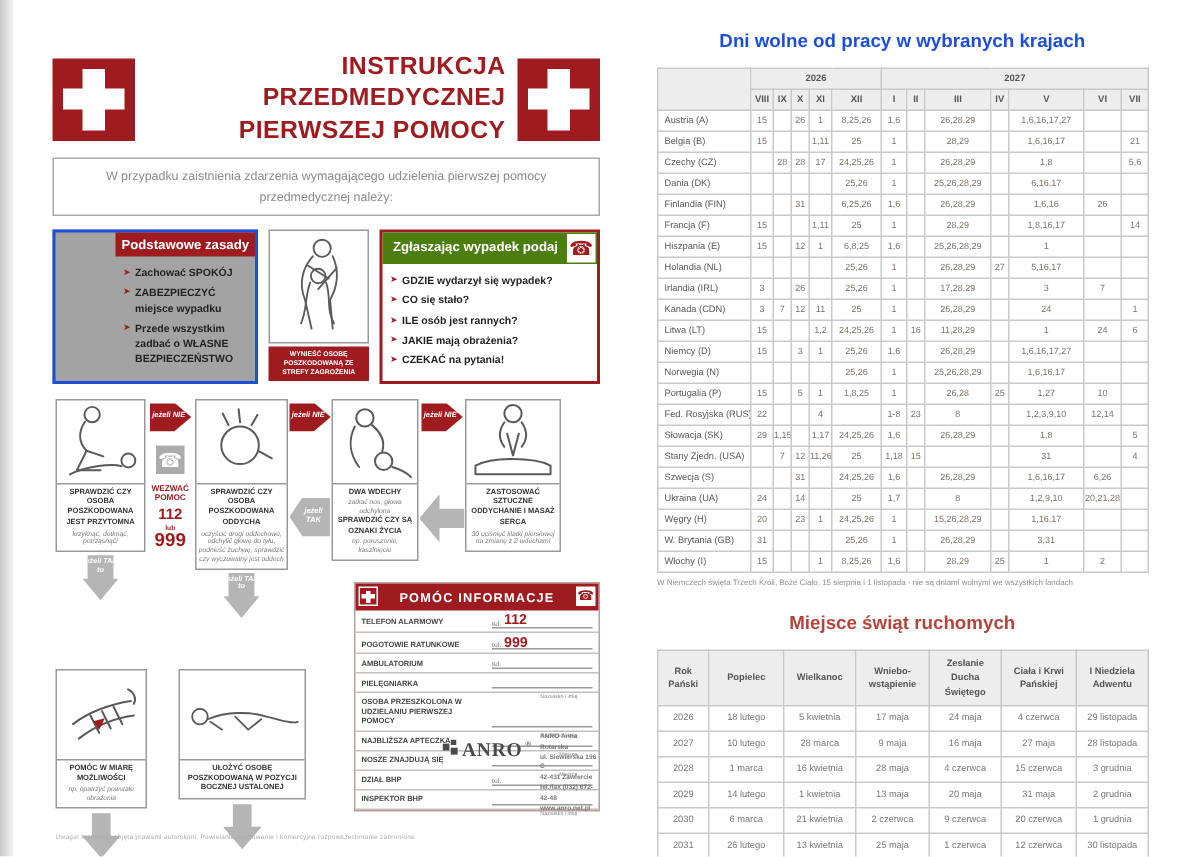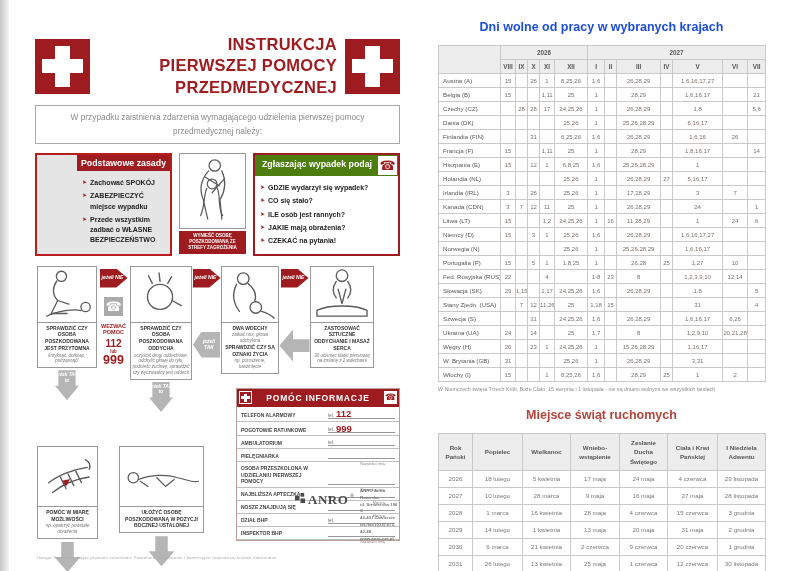--- a/index.html
+++ b/index.html
@@ -11,21 +11,21 @@
   .poster{position:absolute;left:35px;top:12px;width:365px;height:552px;}
   .poster-header{display:flex;align-items:center;gap:8px;margin-top:22px;}
   .plus{position:relative;background:#9e1c20;}
   .plus::before{content:"";position:absolute;left:13%;right:13%;top:37%;bottom:37%;background:#fff;}
   .plus::after{content:"";position:absolute;top:13%;bottom:13%;left:37%;right:37%;background:#fff;}
   .cross-big{width:55px;height:55px;flex:0 0 auto;}
   .poster-title{flex:1;text-align:right;color:#9e1c20;font-weight:bold;font-size:16.5px;line-height:1.3;letter-spacing:.3px;}
   .intro-box{border:1px solid #a9a9a9;margin-top:7px;padding:5px 14px;text-align:center;font-size:8.3px;color:#8a8a8a;line-height:1.6;}
 
   .sections-row{display:flex;gap:7px;margin-top:9px;align-items:stretch;}
-  .rules-box{width:137px;border:2px solid #b91c1c;background:#e5e5e5;padding-left:40px;}
+  .rules-box{width:137px;border:2px solid #1d4ed8;background:#a3a3a3;padding-left:40px;}
   .box-head{background:#9e1c20;color:#fff;text-align:center;font-weight:bold;font-size:8.8px;padding:3px 2px;}
   .rules-list,.report-list{padding:6px 3px;}
   .bullet{display:flex;gap:3px;padding:1.5px 2px;align-items:flex-start;}
   .b-arrow{color:#9e1c20;font-size:6px;line-height:1.5;}
   .b-text{font-size:7px;font-weight:bold;color:#222;line-height:1.45;}
   .evac-box{width:67px;display:flex;flex-direction:column;}
   .evac-img{border:1px solid #999;height:76px;display:flex;align-items:center;justify-content:center;background:#fff;}
   .evac-cap{margin-top:2px;background:#9e1c20;color:#fff;font-weight:bold;font-size:4.5px;text-align:center;padding:2px 1px;line-height:1.4;}
   .report-box{flex:1;border:2px solid #9e1c20;}
   .report-head{background:#4d7c0f;display:flex;align-items:center;padding:1px;}
@@ -98,22 +98,22 @@
 <body>
 
 <div class="page-edge"></div>
 
 <div class="poster">
 
   <div class="poster-header">
     <div class="cross-big plus"></div>
     <div class="poster-title">
       <div>INSTRUKCJA</div>
+      <div>PRZEDMEDYCZNEJ</div>
       <div>PIERWSZEJ POMOCY</div>
-      <div>PRZEDMEDYCZNEJ</div>
     </div>
     <div class="cross-big plus"></div>
   </div>
 
   <div class="intro-box">W przypadku zaistnienia zdarzenia wymagającego udzielenia pierwszej pomocy przedmedycznej należy:</div>
 
   <div class="sections-row">
     <div class="rules-box">
       <div class="box-head">Podstawowe zasady</div>
       <div class="rules-list">

